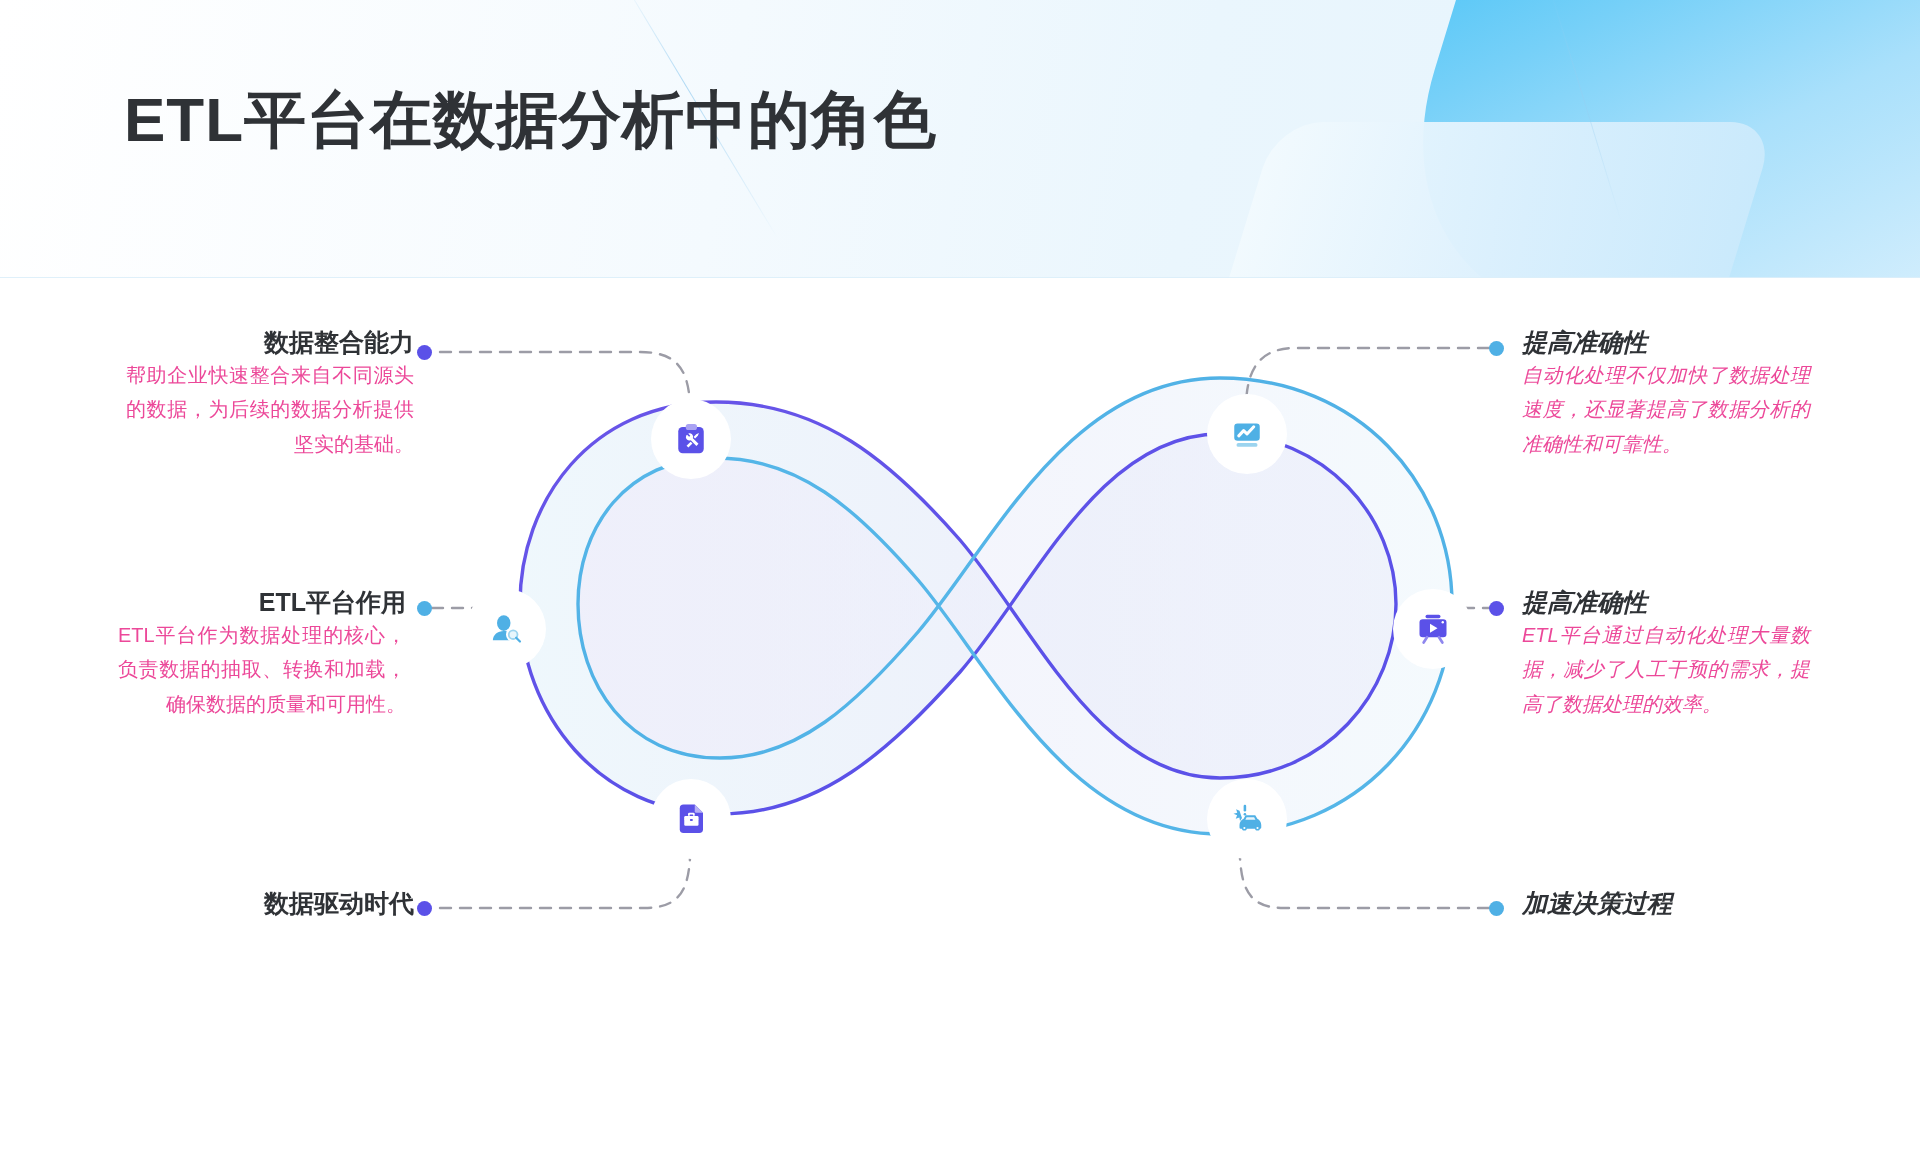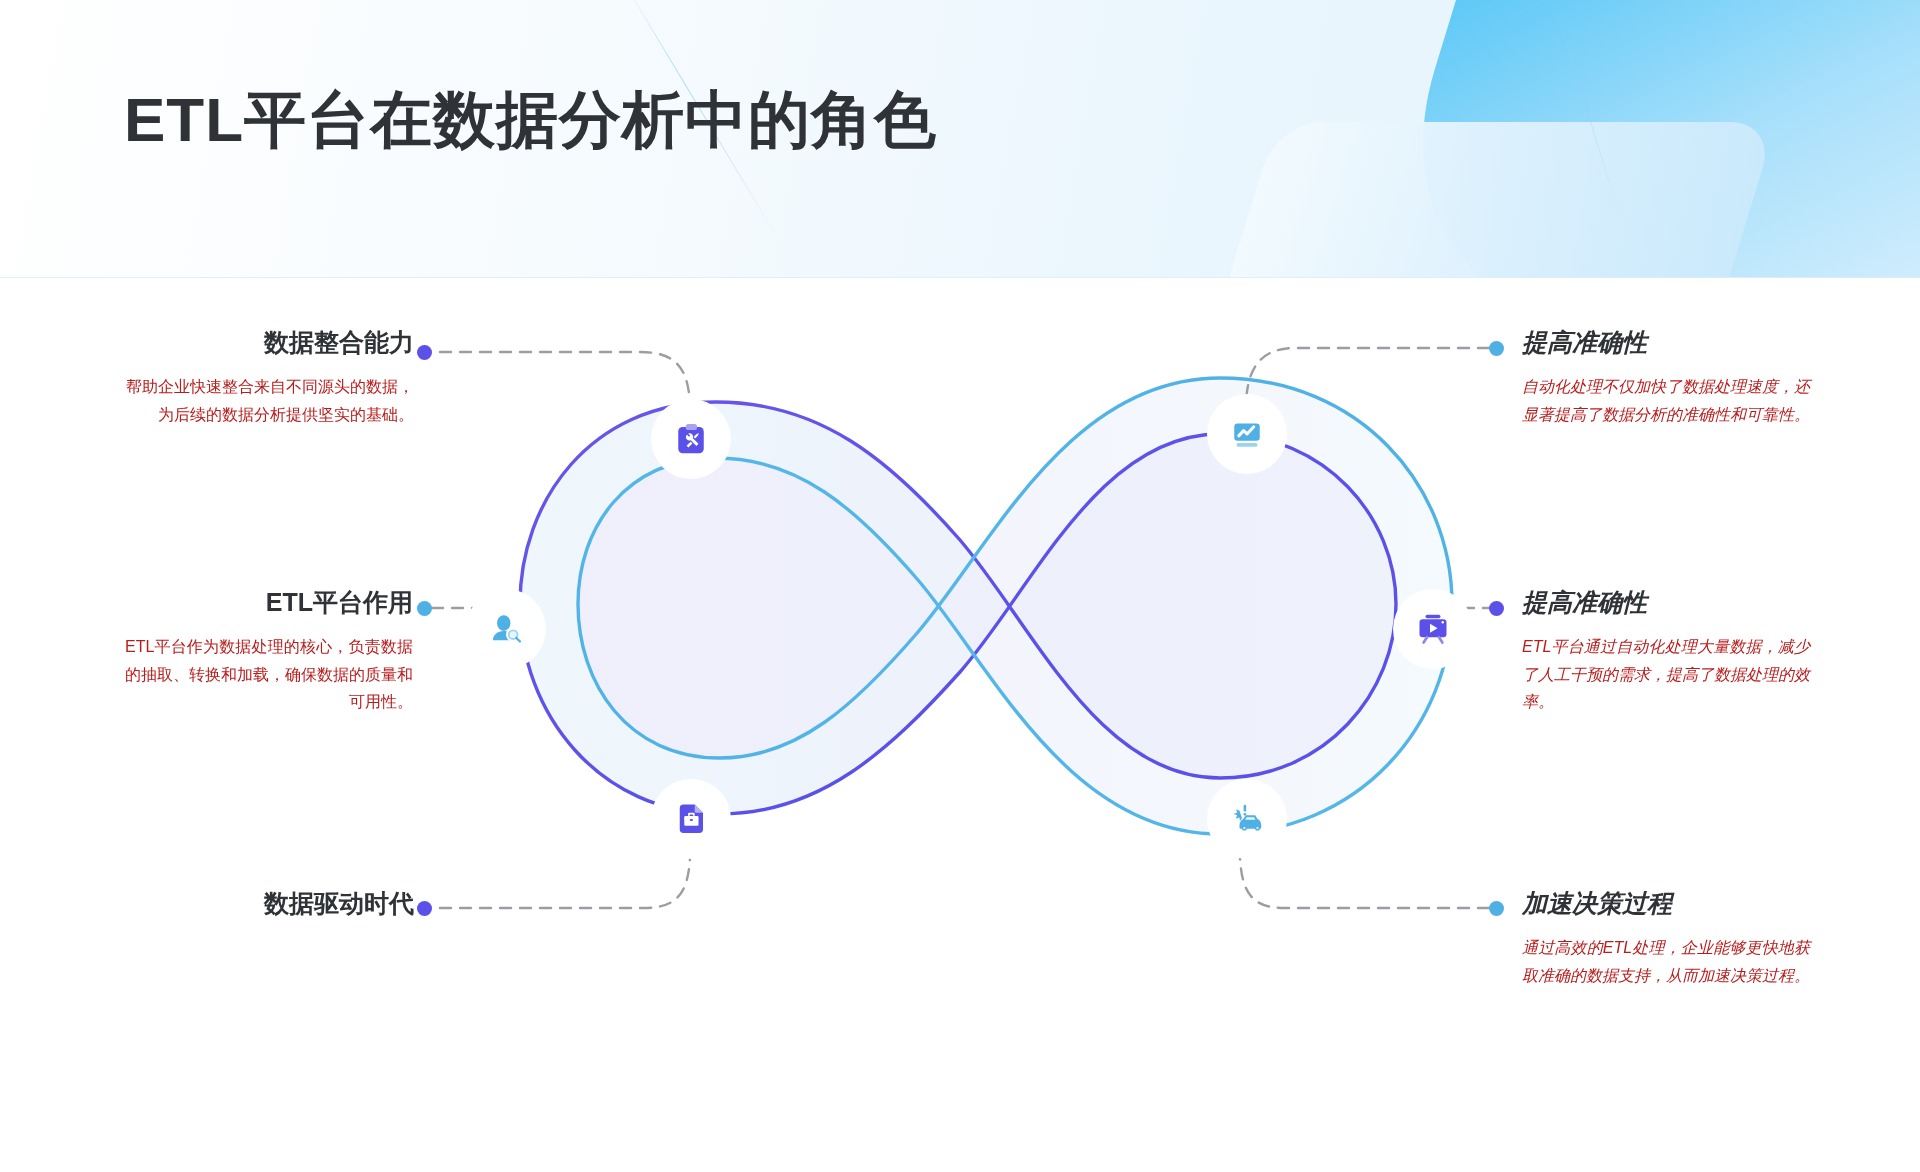--- a/index.html
+++ b/index.html
@@ -82,21 +82,21 @@
   }
   .node .glyph{ position:relative; z-index:2; width:36px; height:36px; }
 
   
   .block{ position:absolute; width:288px; z-index:6; }
   .block .head{
     font-size:25px; font-weight:700; color:#2f3236;
     line-height:1.2; white-space:nowrap;
   }
   .block .body{
-    margin-top:16px; font-size:16px; line-height:1.72; color:#b91c1c;
+    margin-top:1px; font-size:20px; line-height:1.72; color:#ec4899;
   }
   .block.left{ text-align:right; }
   .block.left .head{ text-align:right; }
   .block.left .body{ text-align:justify; text-align-last:right; }
   .block.right{ text-align:left;font-style:italic; }
   .block.right .head{ text-align:left; }
   .block.right .body{ text-align:justify; text-align-last:left; }
 
   .dot{
     position:absolute; width:15px; height:15px; border-radius:50%; z-index:7;
@@ -262,21 +262,21 @@
     <circle cx="38" cy="36" r="1.4" fill="#ffffff"></circle>
   </svg>
 </div>
 
 <div class="block left" style="left:126px; top:327px;">
   <div class="head">数据整合能力</div>
   <div class="body">帮助企业快速整合来自不同源头的数据，为后续的数据分析提供坚实的基础。</div>
 </div>
 <div class="dot" style="left:417px; top:345px; background:#5B51E8;"></div>
 
-<div class="block left" style="left:125px; top:587px;">
+<div class="block left" style="left:118px; top:587px;">
   <div class="head">ETL平台作用</div>
   <div class="body">ETL平台作为数据处理的核心，负责数据的抽取、转换和加载，确保数据的质量和可用性。</div>
 </div>
 <div class="dot" style="left:417px; top:601px; background:#4FB0E5;"></div>
 
 <div class="block left" style="left:126px; top:888px;">
   <div class="head">数据驱动时代</div>
 </div>
 <div class="dot" style="left:417px; top:901px; background:#5B51E8;"></div>
 
@@ -287,15 +287,14 @@
 <div class="dot" style="left:1489px; top:341px; background:#4FB0E5;"></div>
 
 <div class="block right" style="left:1522px; top:587px;">
   <div class="head">提高准确性</div>
   <div class="body">ETL平台通过自动化处理大量数据，减少了人工干预的需求，提高了数据处理的效率。</div>
 </div>
 <div class="dot" style="left:1489px; top:601px; background:#5B51E8;"></div>
 
 <div class="block right" style="left:1522px; top:888px;">
   <div class="head">加速决策过程</div>
-  <div class="body">通过高效的ETL处理，企业能够更快地获取准确的数据支持，从而加速决策过程。</div>
 </div>
 <div class="dot" style="left:1489px; top:901px; background:#4FB0E5;"></div>
 
 </body></html>

